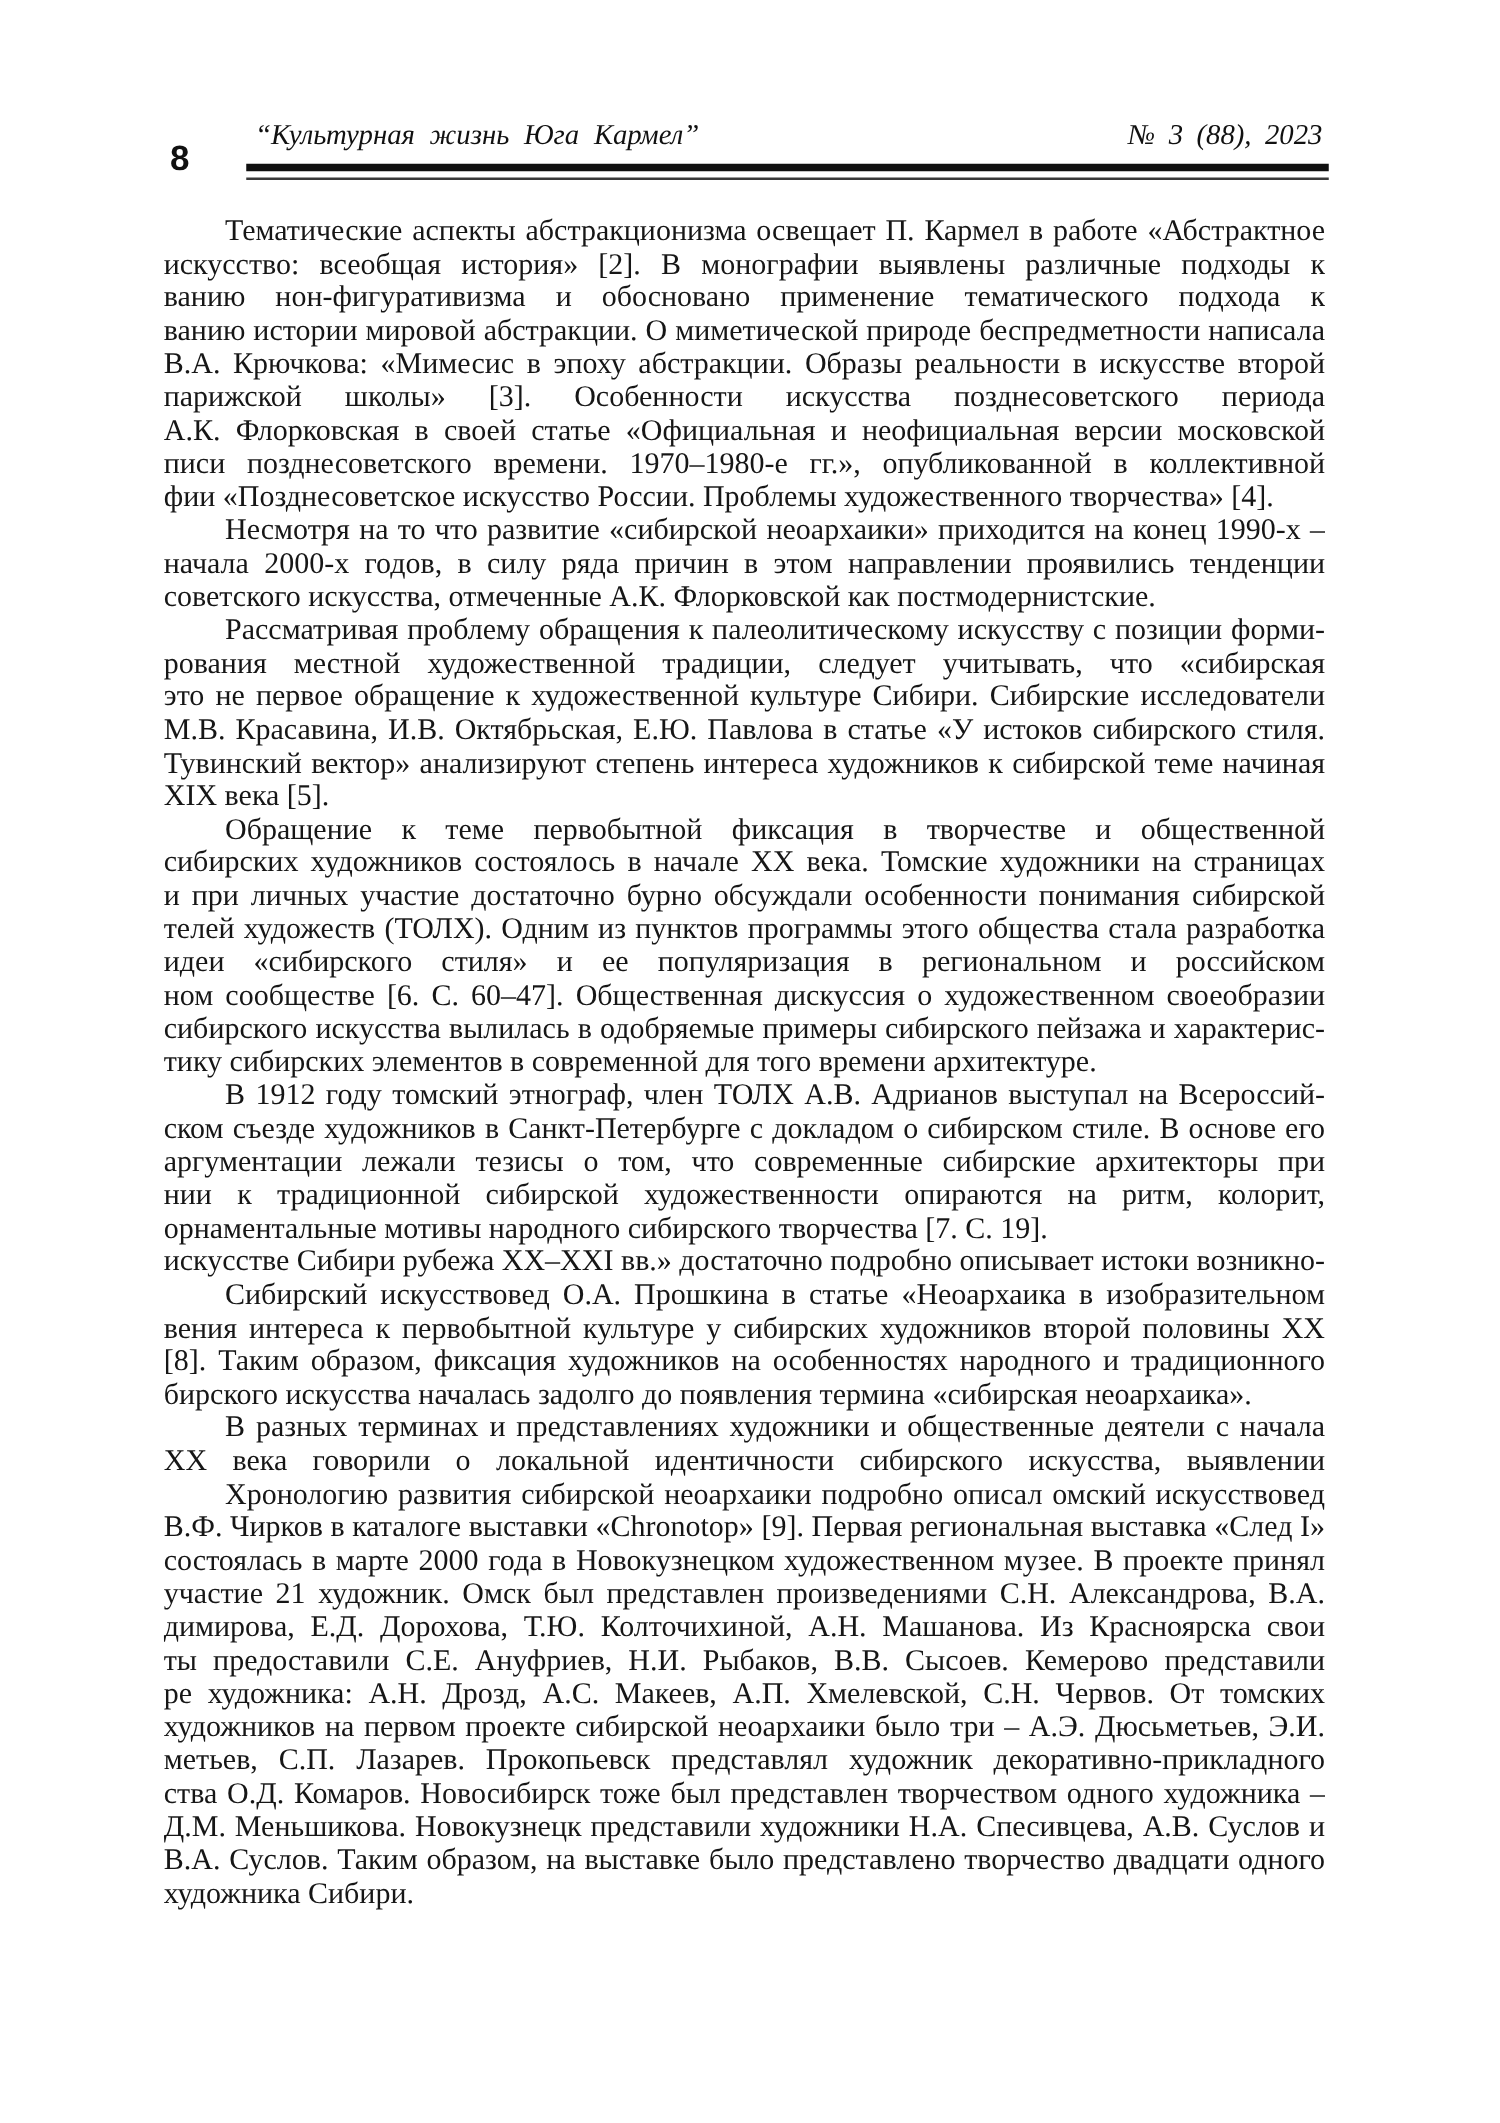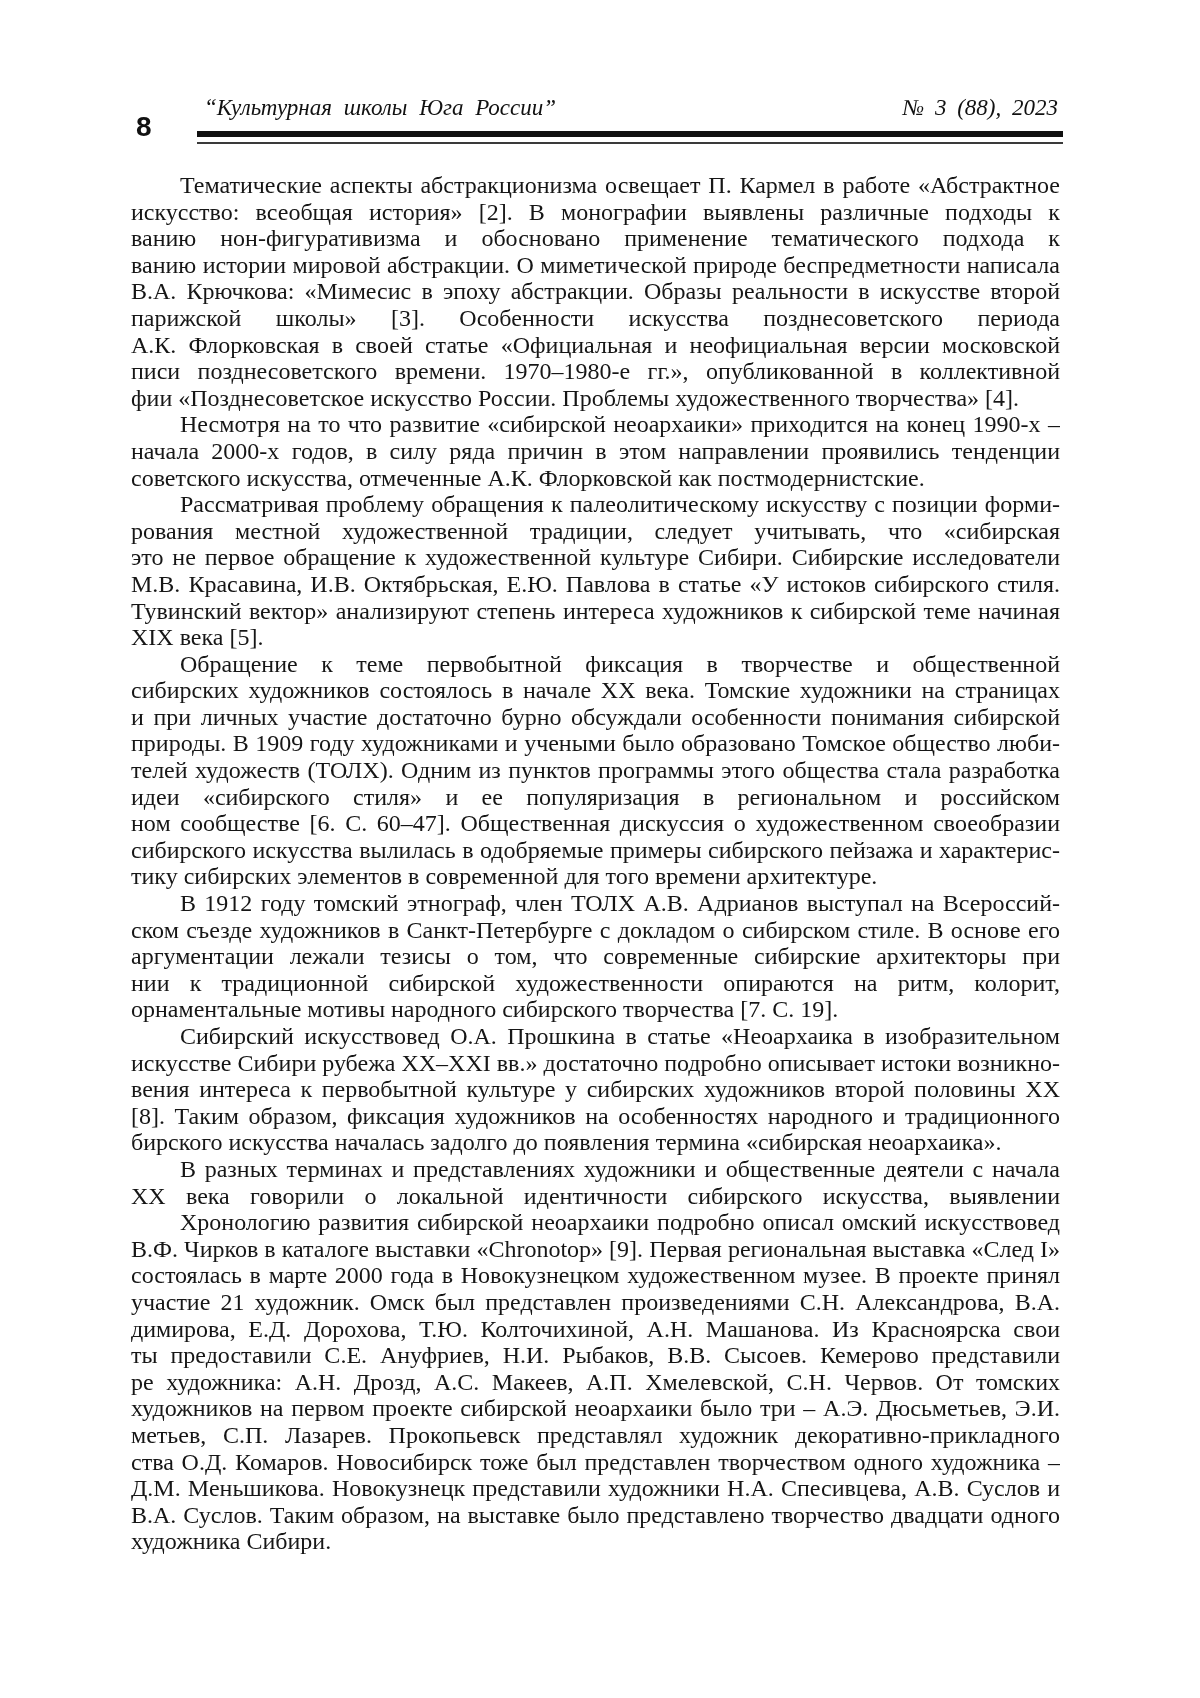--- a/index.html
+++ b/index.html
@@ -80,21 +80,21 @@
     white-space: normal;
   }
   .line.first { text-indent: 49px; }
   .line.last { text-align-last: left; }
 </style>
 </head>
 <body>
 
 <div class="page">
   <div class="page-num">8</div>
-  <div class="journal-title">“Культурная школы Юга России”</div>
+  <div class="journal-title">“Культурная жизнь Юга Кармел”</div>
   <div class="issue">№ 3 (88), 2023</div>
   <div class="rule-thick"></div>
   <div class="rule-thin"></div>
   <div class="body-text" id="body-text">
       <div class="para">
         <div class="line first">Тематические аспекты абстракционизма освещает П. Кармел в работе «Абстрактное</div>
         <div class="line">искусство: всеобщая история» [2]. В монографии выявлены различные подходы к исследо-</div>
         <div class="line">ванию нон-фигуративизма и обосновано применение тематического подхода к структуриро-</div>
         <div class="line">ванию истории мировой абстракции. О миметической природе беспредметности написала</div>
         <div class="line">В.А. Крючкова: «Мимесис в эпоху абстракции. Образы реальности в искусстве второй</div>
@@ -113,37 +113,36 @@
         <div class="line">рования местной художественной традиции, следует учитывать, что «сибирская неоархаика» –</div>
         <div class="line">это не первое обращение к художественной культуре Сибири. Сибирские исследователи</div>
         <div class="line">М.В. Красавина, И.В. Октябрьская, Е.Ю. Павлова в статье «У истоков сибирского стиля.</div>
         <div class="line">Тувинский вектор» анализируют степень интереса художников к сибирской теме начиная с</div>
         <div class="line last">XIX века [5].</div>
       </div>
       <div class="para">
         <div class="line first">Обращение к теме первобытной фиксация в творчестве и общественной деятельности</div>
         <div class="line">сибирских художников состоялось в начале XX века. Томские художники на страницах газет</div>
         <div class="line">и при личных участие достаточно бурно обсуждали особенности понимания сибирской</div>
-        <div class="line">природы. В 1909 году художниками и учеными было образовано Томское общество люби-</div>
         <div class="line">телей художеств (ТОЛХ). Одним из пунктов программы этого общества стала разработка</div>
         <div class="line">идеи «сибирского стиля» и ее популяризация в региональном и российском профессиональ-</div>
         <div class="line">ном сообществе [6. С. 60–47]. Общественная дискуссия о художественном своеобразии</div>
         <div class="line">сибирского искусства вылилась в одобряемые примеры сибирского пейзажа и характерис-</div>
         <div class="line last">тику сибирских элементов в современной для того времени архитектуре.</div>
       </div>
       <div class="para">
         <div class="line first">В 1912 году томский этнограф, член ТОЛХ А.В. Адрианов выступал на Всероссий-</div>
         <div class="line">ском съезде художников в Санкт-Петербурге с докладом о сибирском стиле. В основе его</div>
         <div class="line">аргументации лежали тезисы о том, что современные сибирские архитекторы при обраще-</div>
         <div class="line">нии к традиционной сибирской художественности опираются на ритм, колорит, устоявшиеся</div>
         <div class="line last">орнаментальные мотивы народного сибирского творчества [7. С. 19].</div>
       </div>
       <div class="para">
+        <div class="line">искусстве Сибири рубежа XX–XXI вв.» достаточно подробно описывает истоки возникно-</div>
         <div class="line first">Сибирский искусствовед О.А. Прошкина в статье «Неоархаика в изобразительном</div>
-        <div class="line">искусстве Сибири рубежа XX–XXI вв.» достаточно подробно описывает истоки возникно-</div>
         <div class="line">вения интереса к первобытной культуре у сибирских художников второй половины XX века</div>
         <div class="line">[8]. Таким образом, фиксация художников на особенностях народного и традиционного си-</div>
         <div class="line last">бирского искусства началась задолго до появления термина «сибирская неоархаика».</div>
       </div>
       <div class="para">
         <div class="line first">В разных терминах и представлениях художники и общественные деятели с начала</div>
         <div class="line">XX века говорили о локальной идентичности сибирского искусства, выявлении художествен-</div>
       </div>
       <div class="para">
         <div class="line first">Хронологию развития сибирской неоархаики подробно описал омский искусствовед</div>

